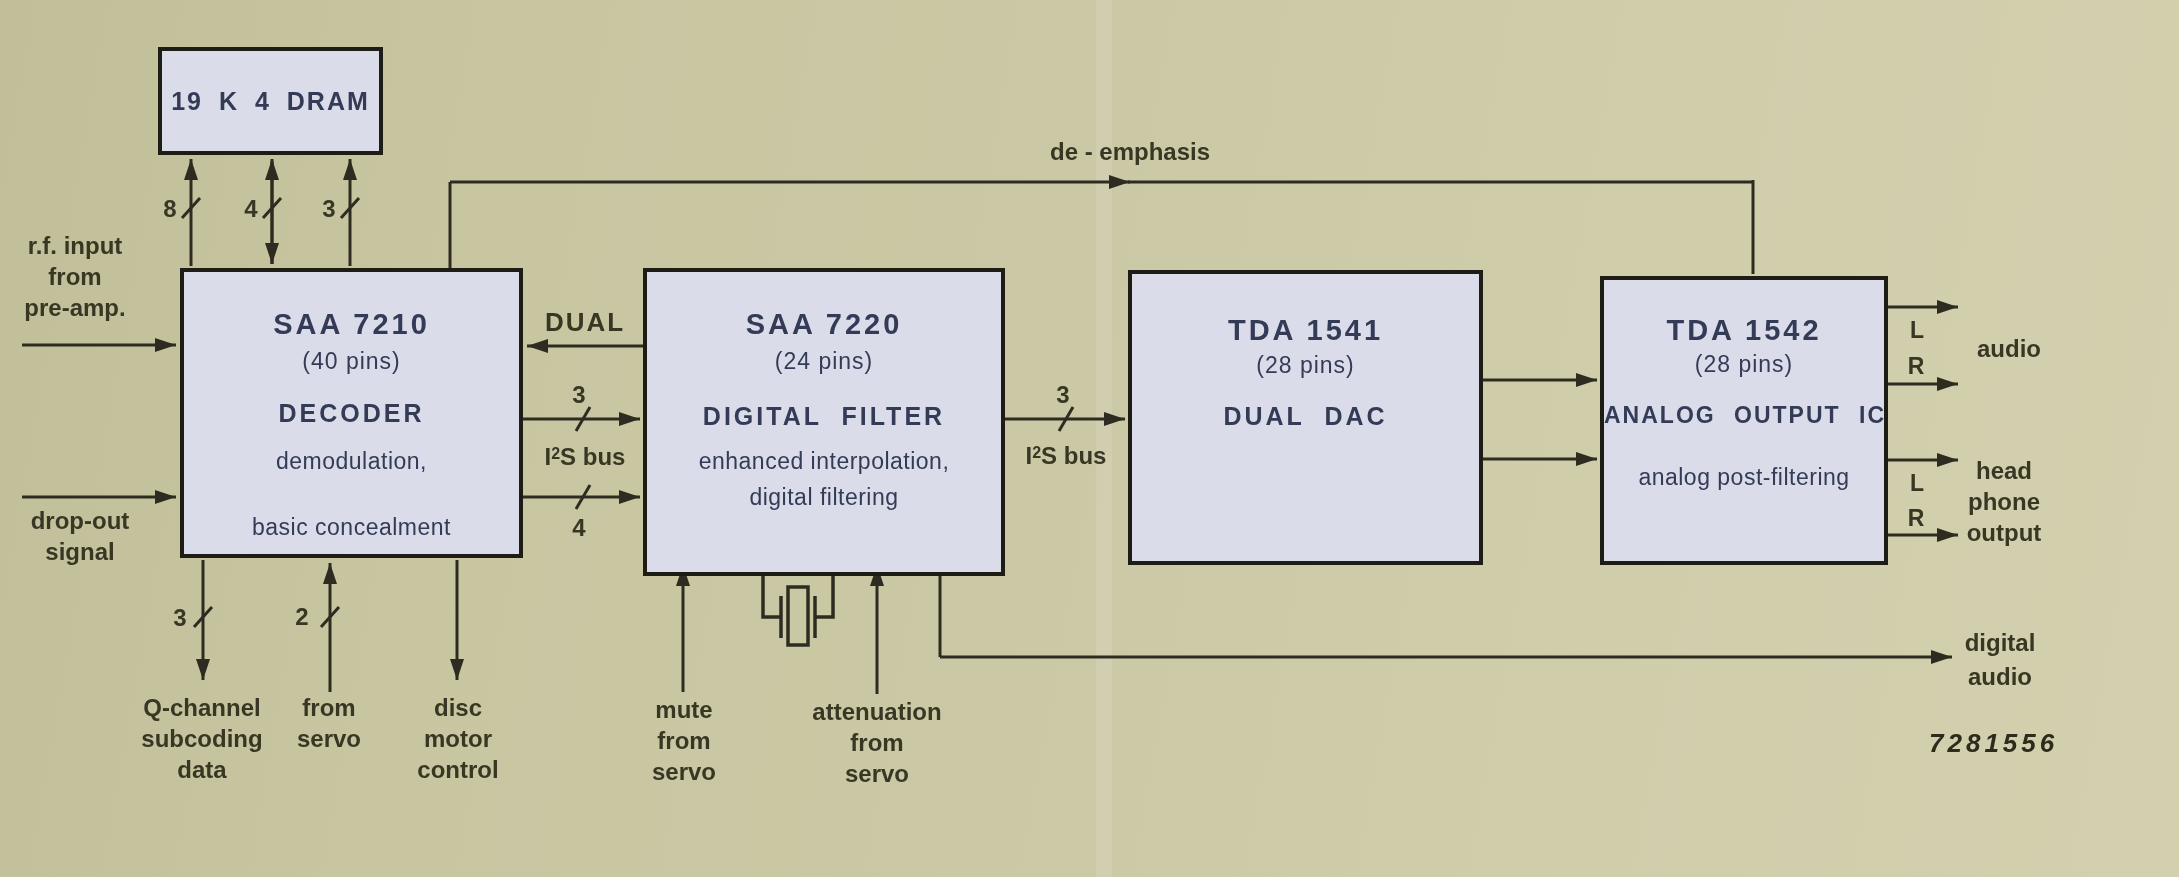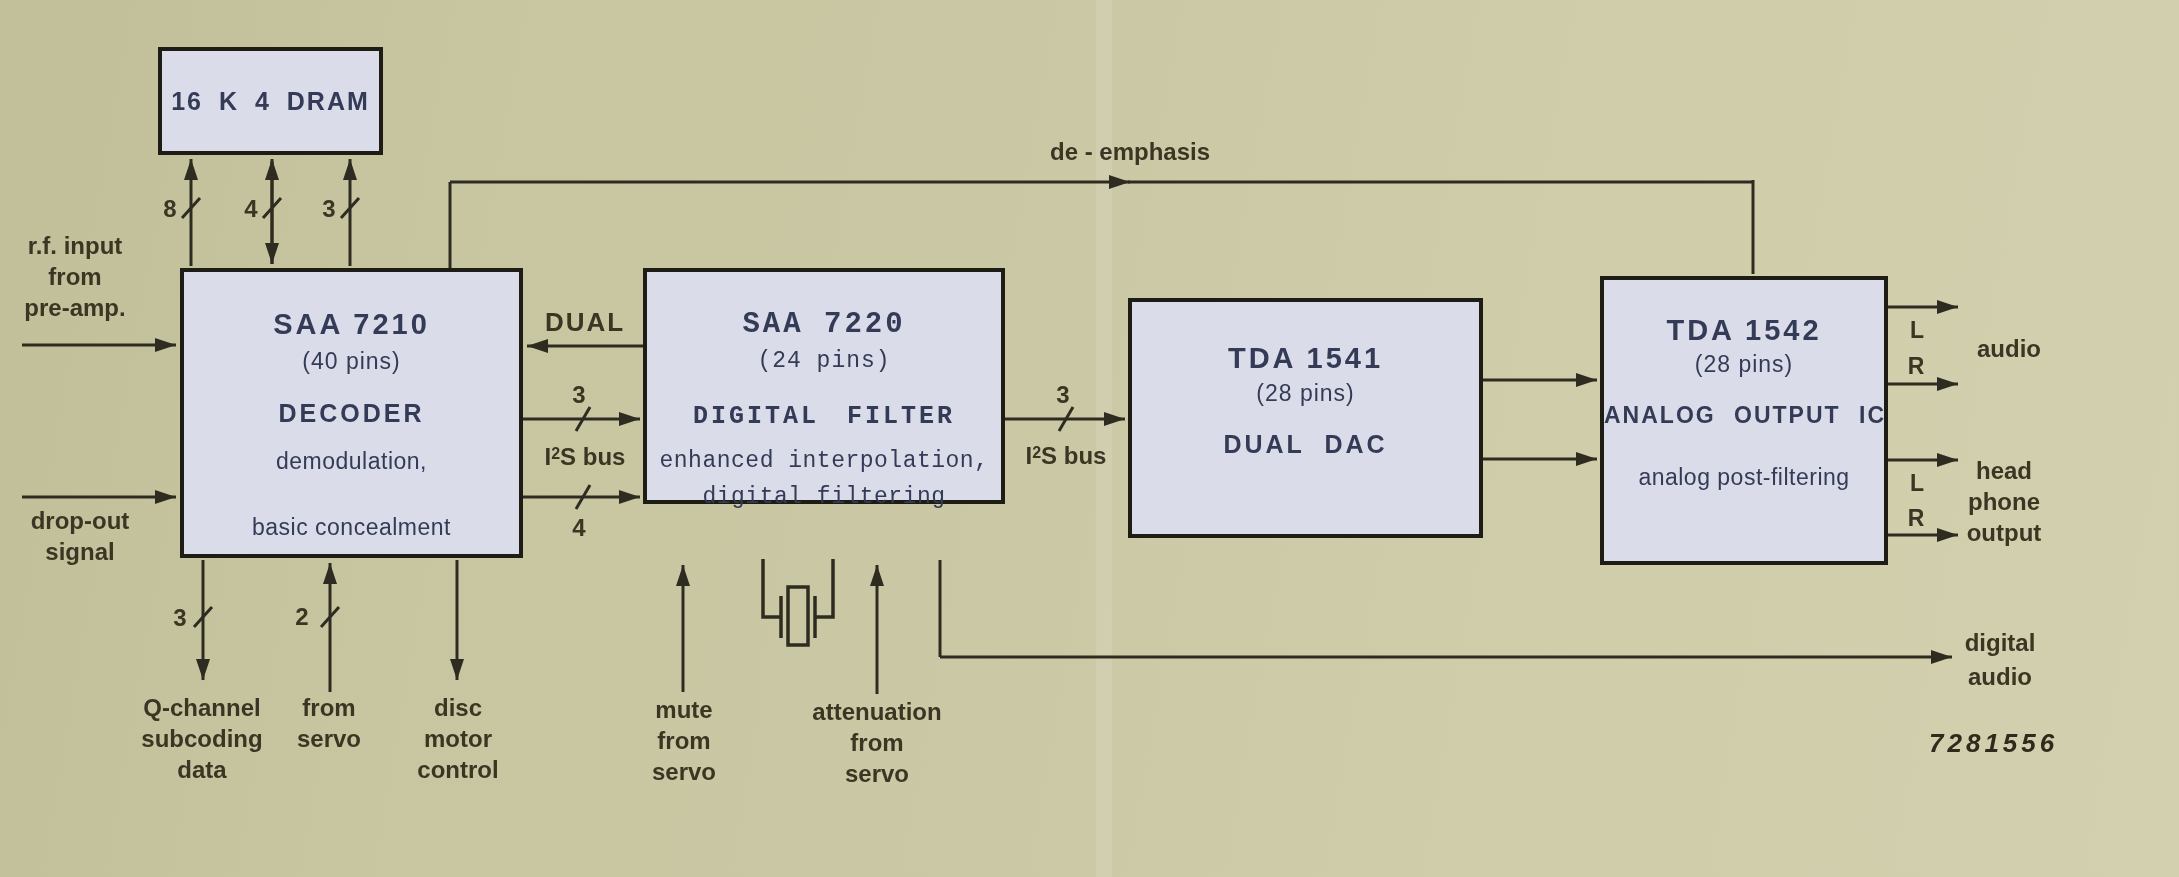--- a/index.html
+++ b/index.html
@@ -127,40 +127,40 @@
     <g>
       <polyline class="wire-thick" points="763,559 763,617 781,617"></polyline>
       <polyline class="wire-thick" points="833,559 833,617 815,617"></polyline>
       <line class="wire-thick" x1="781" y1="596" x2="781" y2="638"></line>
       <line class="wire-thick" x1="815" y1="596" x2="815" y2="638"></line>
       <rect class="wire-thick" x="788" y="587" width="20" height="58"></rect>
     </g>
   </svg>
 
   <div class="box" style="left:158px;top:47px;width:225px;height:108px;">
-    <div class="line dram-t">16 K 4 DRAM</div>
+    <div class="line dram-t">19 K 4 DRAM</div>
   </div>
 
   <div class="box" style="left:180px;top:268px;width:343px;height:290px;">
     <div class="line bt" style="top:36px">SAA 7210</div>
     <div class="line bp" style="top:76px">(40 pins)</div>
     <div class="line br" style="top:127px">DECODER</div>
     <div class="line bd" style="top:176px">demodulation,</div>
     <div class="line bd" style="top:242px">basic concealment</div>
   </div>
 
-  <div class="box" style="left:643px;top:268px;width:362px;height:236px;font-family:Liberation Mono, monospace;">
+  <div class="box" style="left:643px;top:268px;width:362px;height:308px;">
     <div class="line bt" style="top:36px">SAA 7220</div>
     <div class="line bp" style="top:76px">(24 pins)</div>
     <div class="line br" style="top:130px">DIGITAL FILTER</div>
     <div class="line bd" style="top:176px">enhanced interpolation,</div>
     <div class="line bd" style="top:212px">digital filtering</div>
   </div>
 
-  <div class="box" style="left:1128px;top:270px;width:355px;height:240px;margin-top:28px;">
+  <div class="box" style="left:1128px;top:270px;width:355px;height:295px;">
     <div class="line bt" style="top:40px">TDA 1541</div>
     <div class="line bp" style="top:78px">(28 pins)</div>
     <div class="line br" style="top:128px">DUAL DAC</div>
   </div>
 
   <div class="box" style="left:1600px;top:276px;width:288px;height:289px;">
     <div class="line bt" style="top:34px">TDA 1542</div>
     <div class="line bp" style="top:71px">(28 pins)</div>
     <div class="line br small" style="top:122px">ANALOG OUTPUT IC</div>
     <div class="line bd" style="top:184px">analog post-filtering</div>

